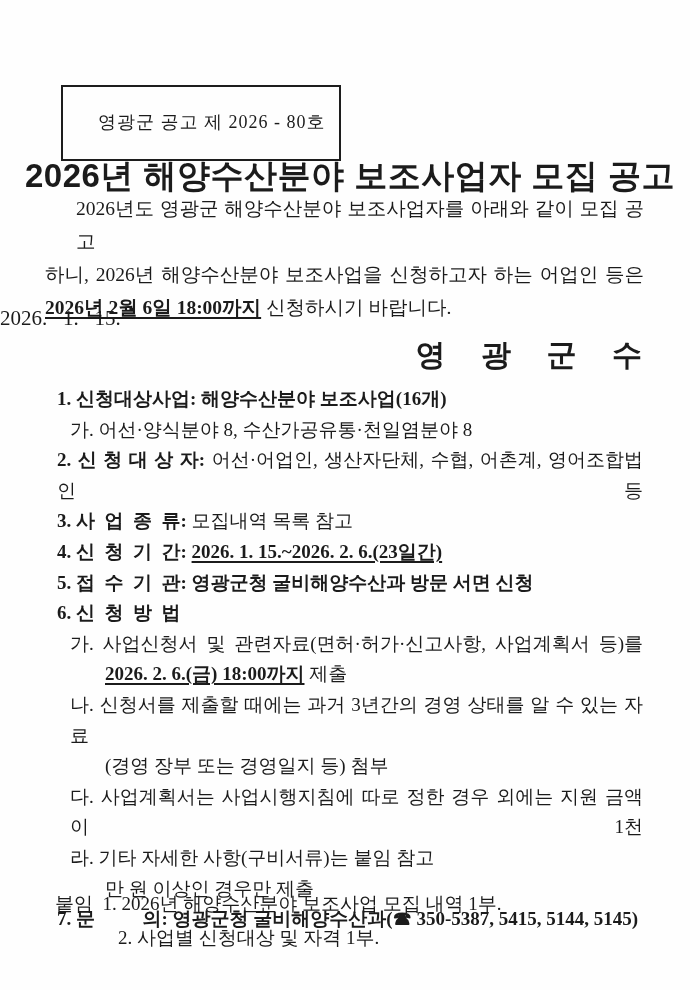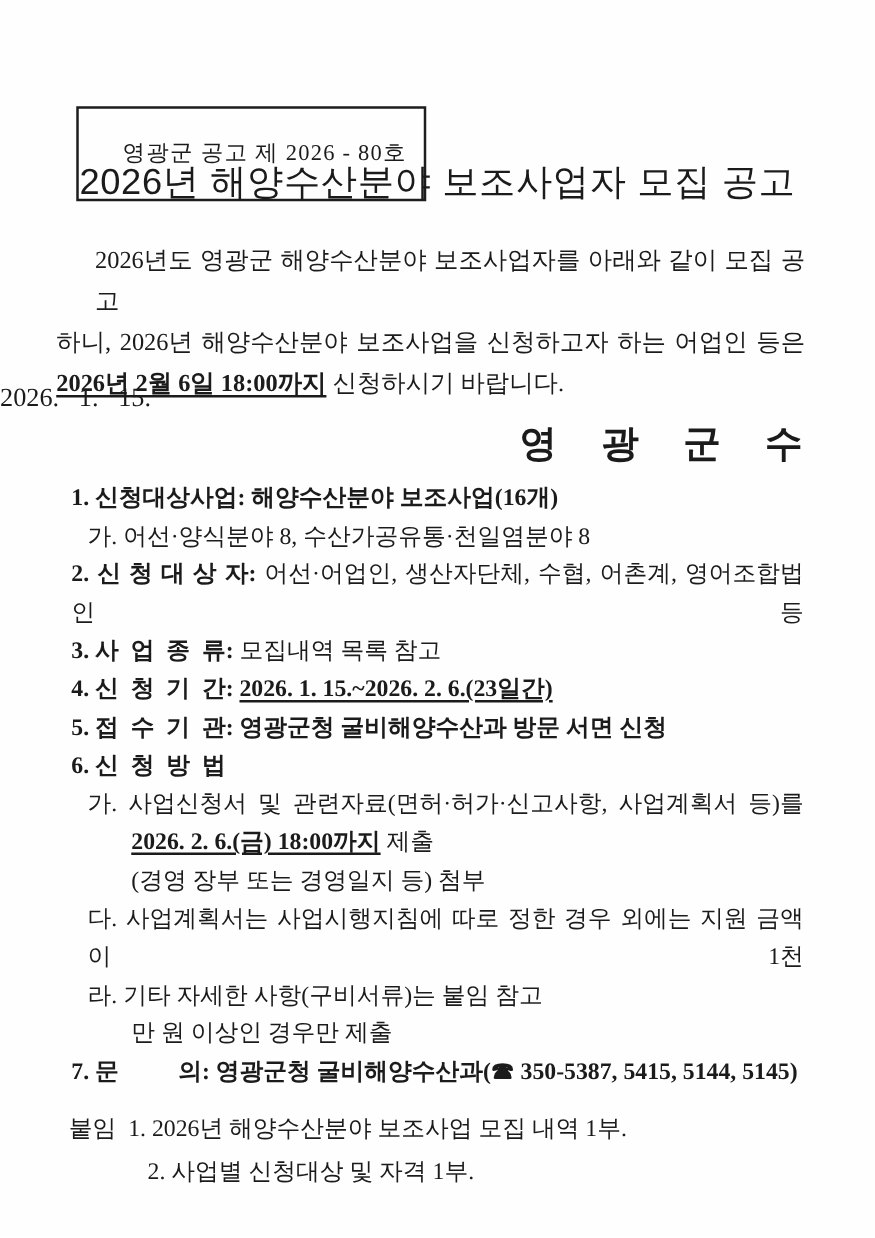--- a/index.html
+++ b/index.html
@@ -21,28 +21,28 @@
     top: 85px;
     left: 61px;
     border: 2px solid #1d1d1d;
     padding: 2px 13px 4px 13px;
     font-size: 18px;
     letter-spacing: 1px;
     white-space: pre;
   }
   .title {
     position: absolute;
-    top: 126px;
+    top: 154px;
     left: 0;
     right: 0;
     margin: 0;
     text-align: center;
     font-family: "Liberation Sans", "DejaVu Sans", sans-serif;
-    font-weight: 400;
-    font-size: 29px;
+    font-weight: 700;
+    font-size: 33px;
     letter-spacing: 0.5px;
   }
   .intro {
     position: absolute;
     top: 192px;
     left: 45px;
     right: 56px;
     font-size: 19.5px;
     line-height: 33px;
   }
@@ -126,20 +126,21 @@
   <div class="body-lines" id="body-lines">
       <div class="line"><span class="b">1. 신청대상사업: 해양수산분야 보조사업(16개)</span></div>
       <div class="line indent-1"><span>가. 어선·양식분야 8, 수산가공유통·천일염분야 8</span></div>
       <div class="line justify"><span class="b">2. 신 청 대 상 자: </span><span>어선·어업인, 생산자단체, 수협, 어촌계, 영어조합법인 등</span></div>
       <div class="line"><span class="b">3. 사  업  종  류: </span><span>모집내역 목록 참고</span></div>
       <div class="line"><span class="b">4. 신  청  기  간: </span><span class="b u">2026. 1. 15.~2026. 2. 6.(23일간)</span></div>
       <div class="line"><span class="b">5. 접  수  기  관: </span><span class="b">영광군청 굴비해양수산과 방문 서면 신청</span></div>
       <div class="line"><span class="b">6. 신  청  방  법</span></div>
       <div class="line indent-1 justify"><span>가. 사업신청서 및 관련자료(면허·허가·신고사항, 사업계획서 등)를</span></div>
       <div class="line indent-2"><span class="b u">2026. 2. 6.(금) 18:00까지</span><span> 제출</span></div>
+      <div class="line indent-1 justify"><span>나. 신청서를 제출할 때에는 과거 3년간의 경영 상태를 알 수 있는 자료</span></div>
       <div class="line indent-2"><span>(경영 장부 또는 경영일지 등) 첨부</span></div>
       <div class="line indent-1 justify"><span>다. 사업계획서는 사업시행지침에 따로 정한 경우 외에는 지원 금액이 1천</span></div>
       <div class="line indent-1"><span>라. 기타 자세한 사항(구비서류)는 붙임 참고</span></div>
       <div class="line indent-2"><span>만 원 이상인 경우만 제출</span></div>
       <div class="line"><span class="b">7. 문          의: </span><span class="b">영광군청 굴비해양수산과(</span><span class="b">☎</span><span class="b"> 350-5387, 5415, 5144, 5145)</span></div>
     </div>
 
   <div class="attachments" id="attachment-lines">
       <div class="line"><span>붙임  1. 2026년 해양수산분야 보조사업 모집 내역 1부.</span></div>
       <div class="line indent-3"><span>2. 사업별 신청대상 및 자격 1부.</span></div>

